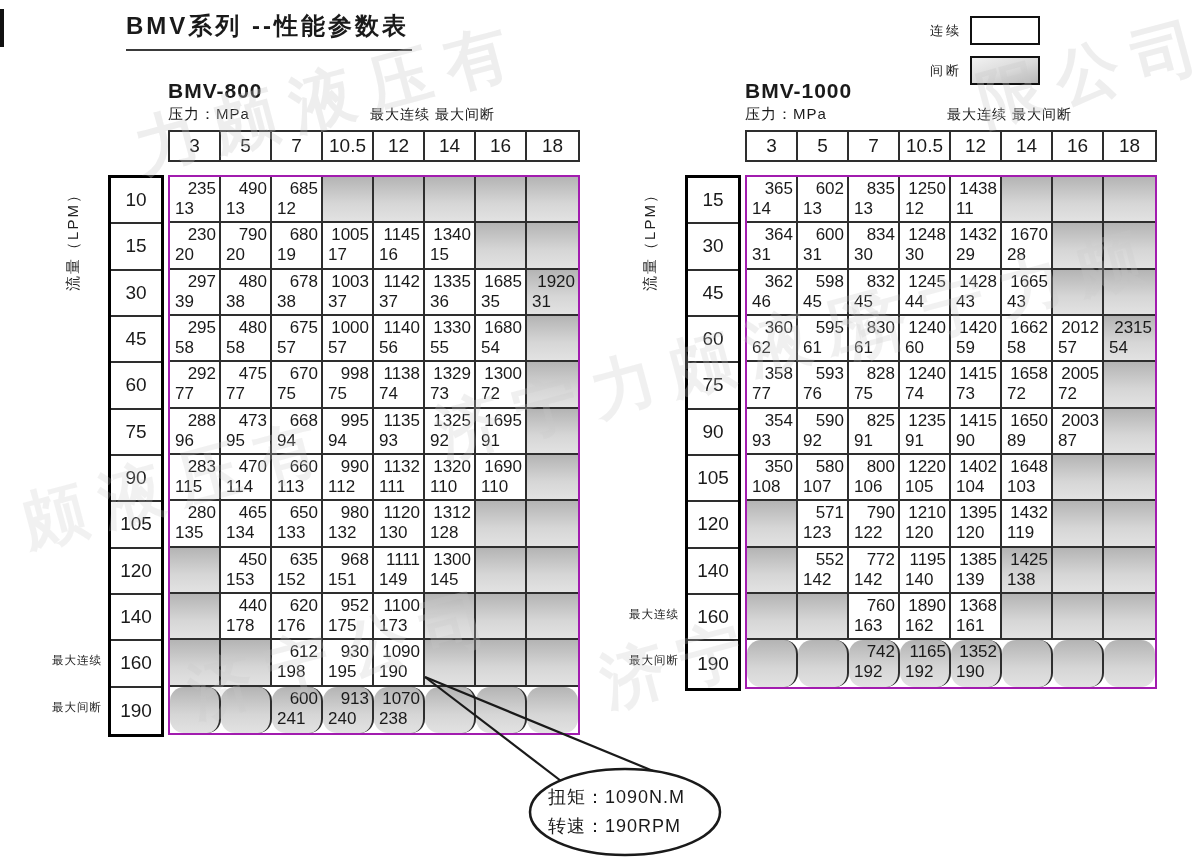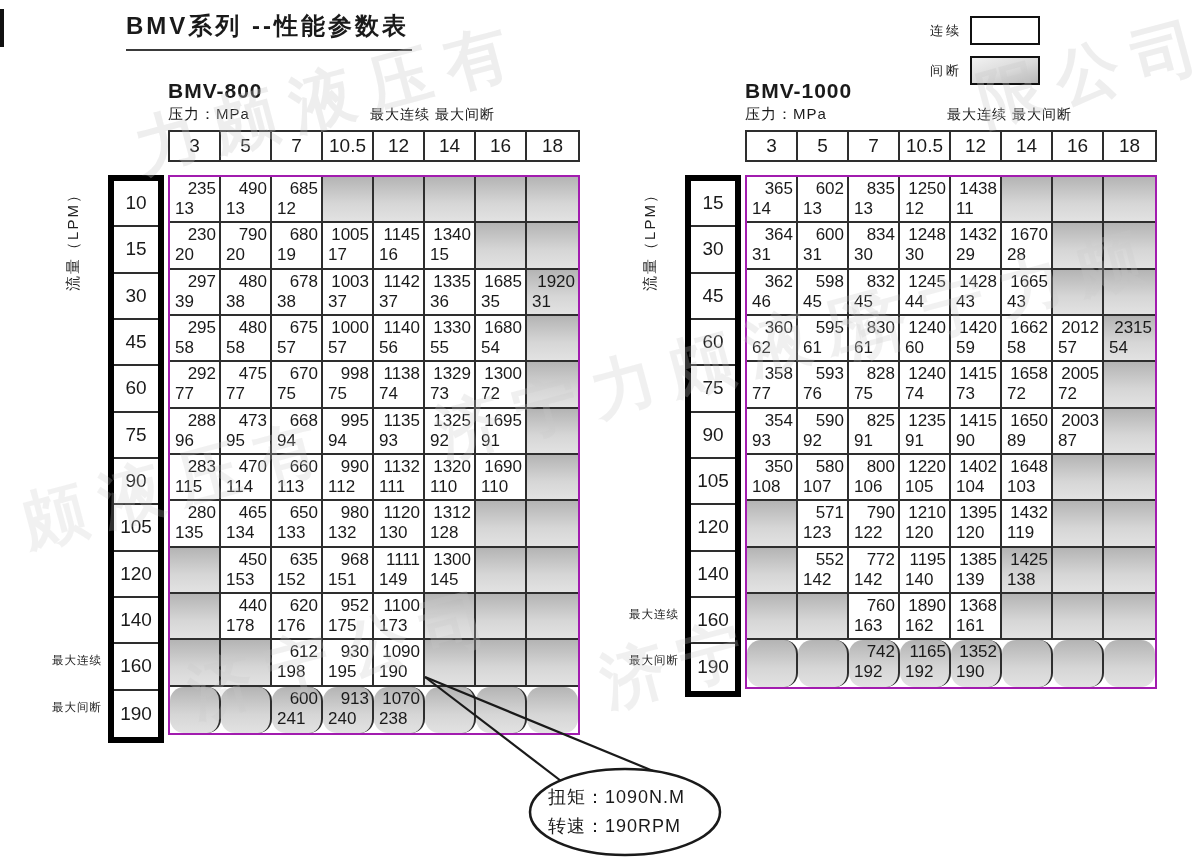--- a/index.html
+++ b/index.html
@@ -36,21 +36,21 @@
 
   .tname  { position:absolute; left:128px; top:0;  font-size:21px; font-weight:600; letter-spacing:1px; }
   .plabel { position:absolute; left:128px; top:26px; font-size:15px; letter-spacing:1px; }
   .mlabel { position:absolute; left:330px; top:27px; font-size:14px; letter-spacing:1px; }
 
   .hdr { position:absolute; left:128px; top:51px; width:412px; height:32px; border:2px solid #2e2e2e;
          display:grid; grid-template-columns:repeat(8,51px); background:#fff; }
   .hcell { border-right:2px solid #2e2e2e; display:flex; align-items:center; justify-content:center; font-size:19px; }
   .hcell:last-child { border-right:none; }
 
-  .flowcol { position:absolute; left:68px; top:96px; width:56px; border:6px solid #000000; display:grid; background:#fff; }
+  .flowcol { position:absolute; left:68px; top:96px; width:56px; border:3px solid #000000; display:grid; background:#fff; }
   .fcell { border-bottom:2px solid #2e2e2e; display:flex; align-items:center; justify-content:center; font-size:19px; }
   .fcell:last-child { border-bottom:none; }
 
   .bodygrid { position:absolute; left:128px; top:96px; width:412px; border:2px solid #a21caf;
               display:grid; grid-template-columns:repeat(8,51px); background:#fff; }
   .dcell { border-right:2px solid #2e2e2e; border-bottom:2px solid #2e2e2e; font-size:17px; line-height:20px; padding-top:2px; overflow:hidden; }
   .dcell:nth-child(8n) { border-right:none; }
   .dcell:nth-last-child(-n+8) { border-bottom:none;border-radius:14px; }
   .dcell.gray { background:linear-gradient(180deg,#b4b4b4 0%,#d6d6d6 60%,#e2e2e2 100%); }
   .dcell .t { text-align:right; padding-right:3px; }

